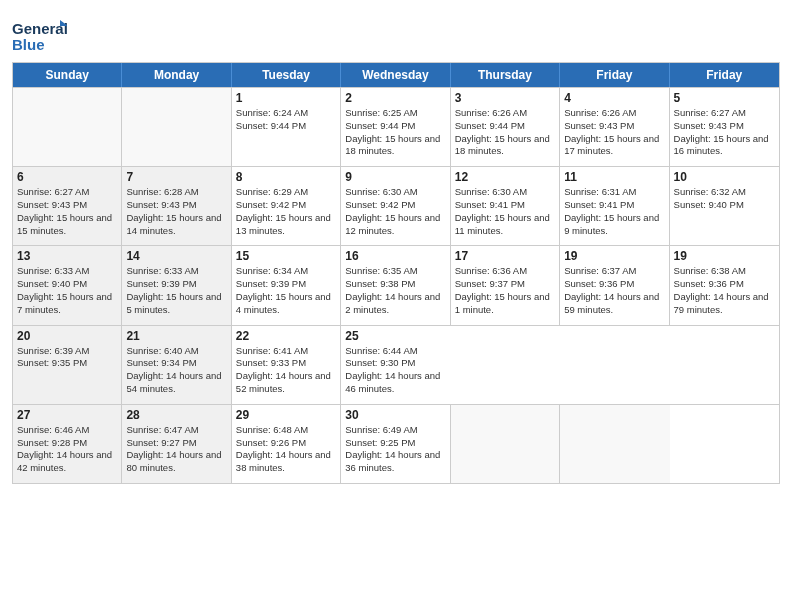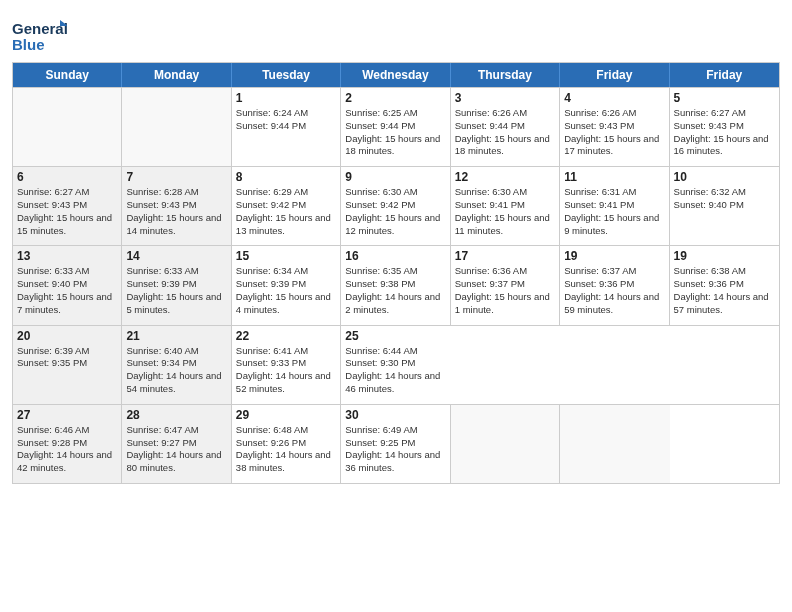--- a/index.html
+++ b/index.html
@@ -230,21 +230,21 @@
           <div class="cal-cell">
           <div class="day-num">19</div>
           <div class="cell-line">Sunrise: 6:37 AM</div>
           <div class="cell-line">Sunset: 9:36 PM</div>
           <div class="cell-line">Daylight: 14 hours and 59 minutes.</div>
         </div>
           <div class="cal-cell">
           <div class="day-num">19</div>
           <div class="cell-line">Sunrise: 6:38 AM</div>
           <div class="cell-line">Sunset: 9:36 PM</div>
-          <div class="cell-line">Daylight: 14 hours and 57 minutes.</div>
+          <div class="cell-line">Daylight: 14 hours and 79 minutes.</div>
         </div>
         </div>
         <div class="cal-row">
           <div class="cal-cell shaded">
           <div class="day-num">20</div>
           <div class="cell-line">Sunrise: 6:39 AM</div>
           <div class="cell-line">Sunset: 9:35 PM</div>
         </div>
           <div class="cal-cell shaded">
           <div class="day-num">21</div>

